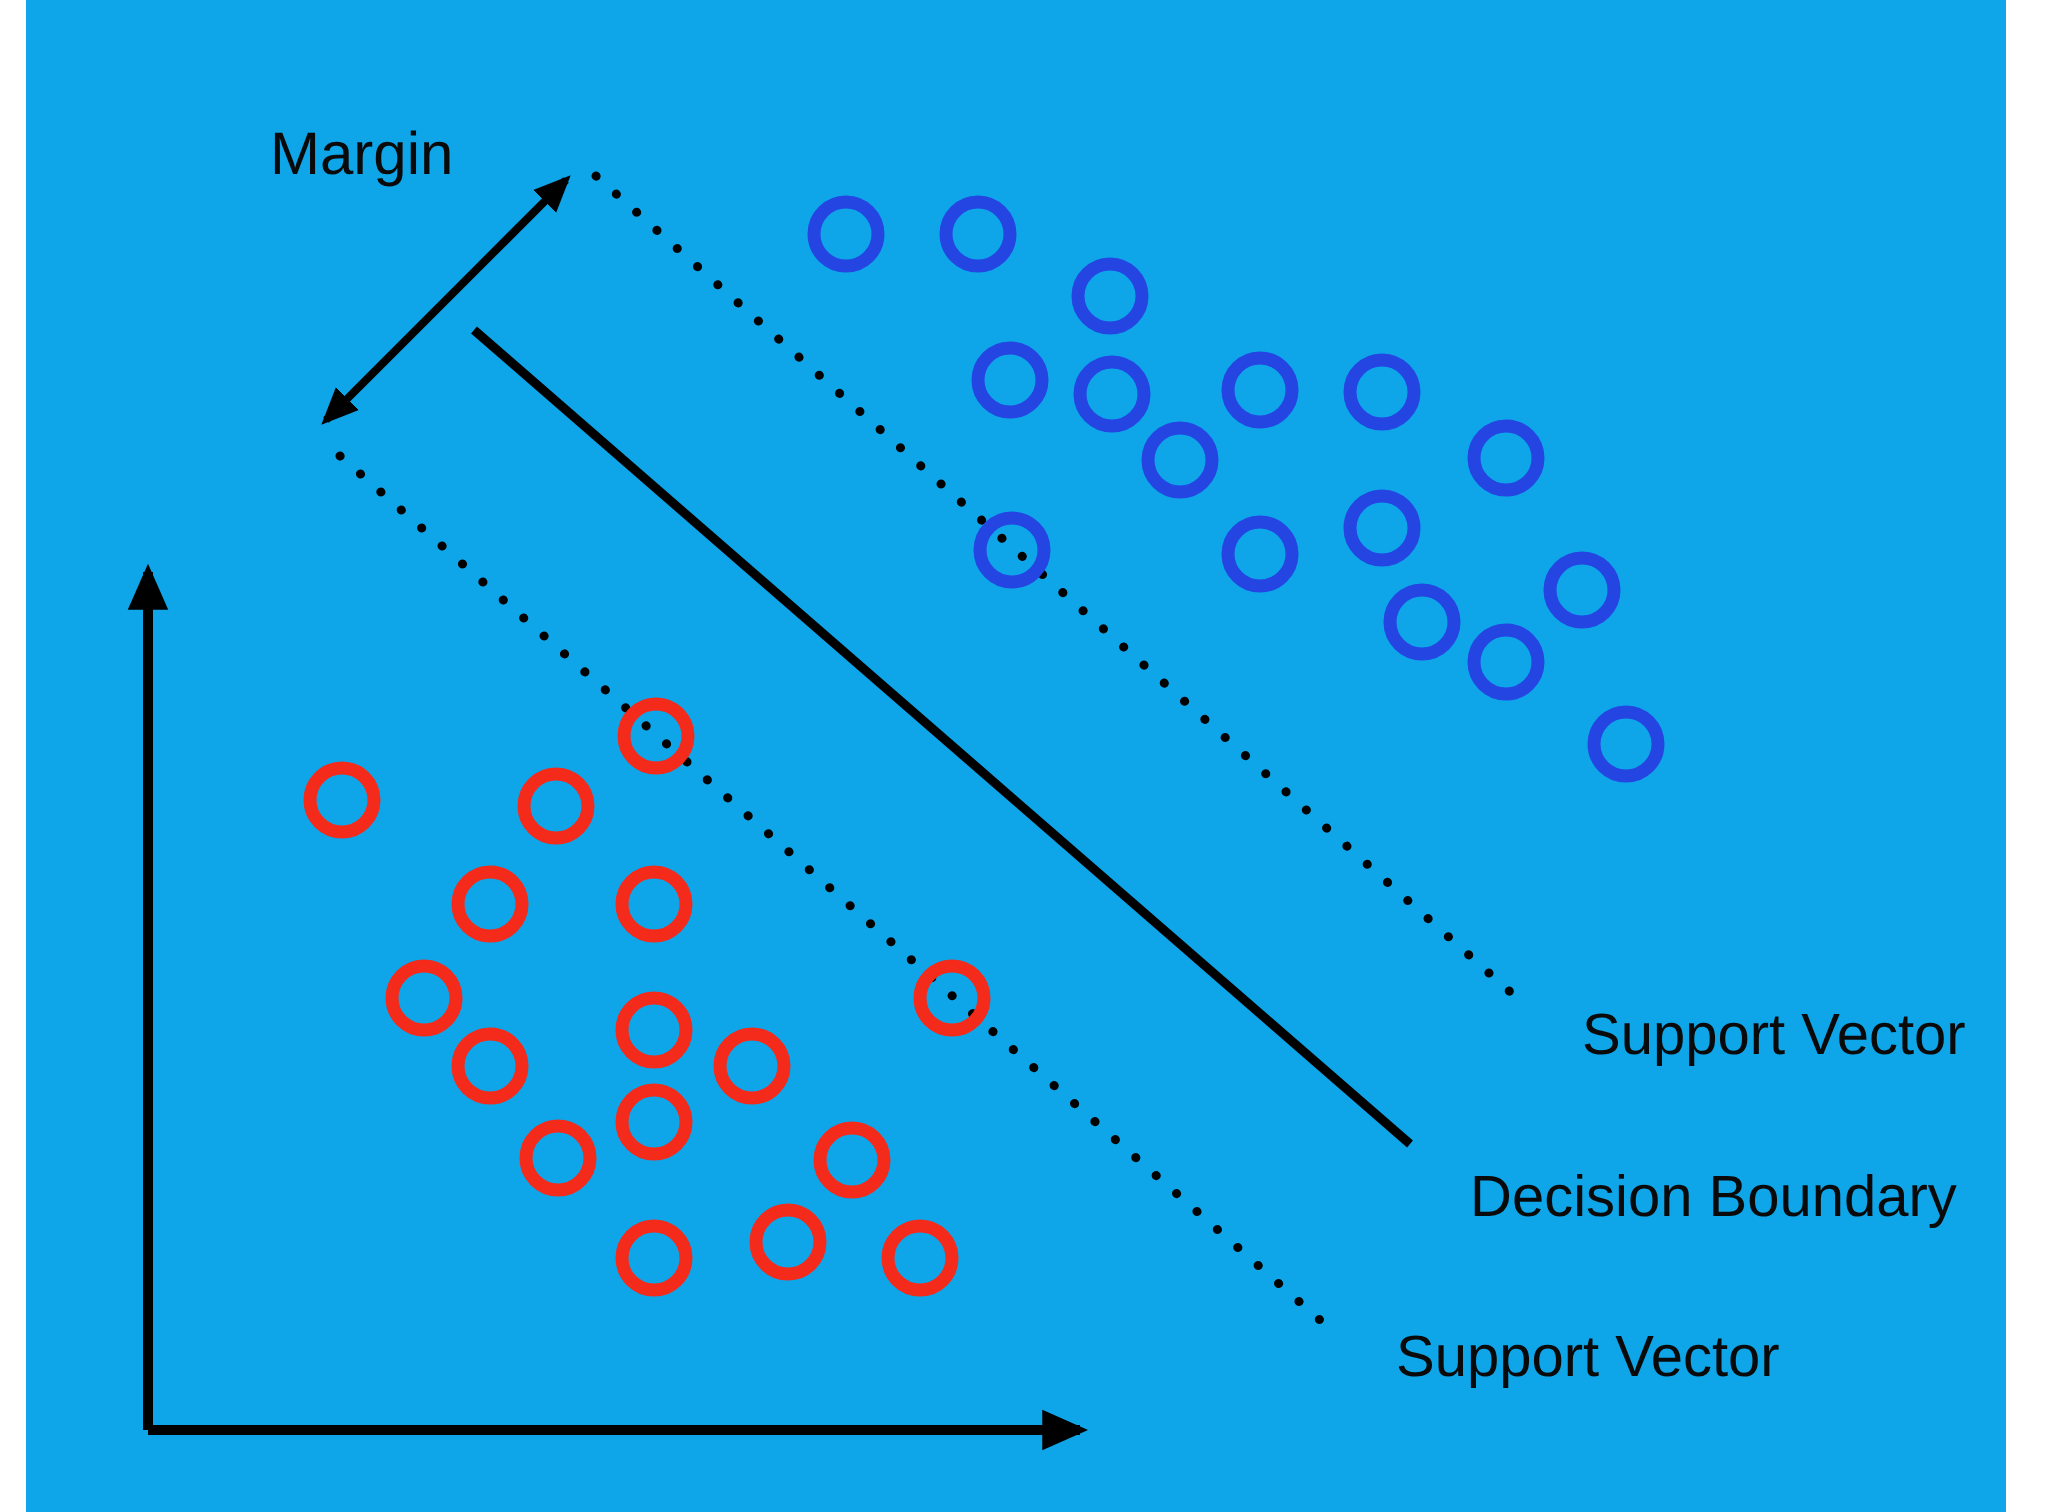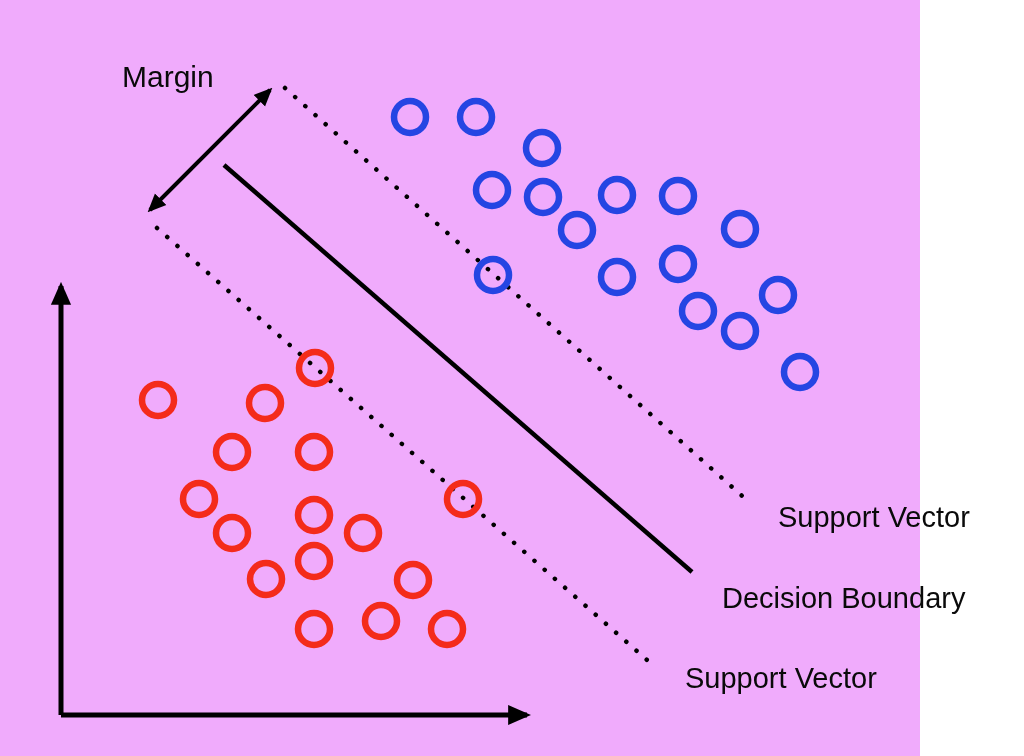--- a/index.html
+++ b/index.html
@@ -6,23 +6,24 @@
     margin: 0;
     padding: 0;
     background: #ffffff;
     width: 1024px;
     height: 756px;
     overflow: hidden;
     font-family: "Liberation Sans", sans-serif;
   }
   .stage {
     position: relative;
-    width: 920px;
+    width: 990px;
     height: 756px;
-    background: #f0abfc;
+    background: #0ea5e9;
+    margin-left: 13px;
   }
   svg {
     position: absolute;
     top: 0;
     left: 0;
     width: 1024px;
     height: 756px;
   }
   text {
     font-family: "Liberation Sans", sans-serif;

